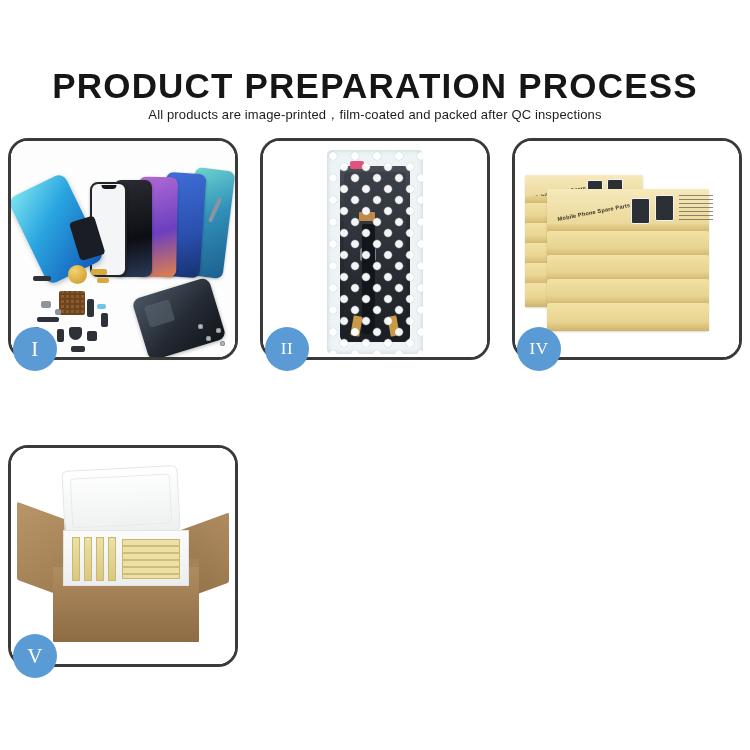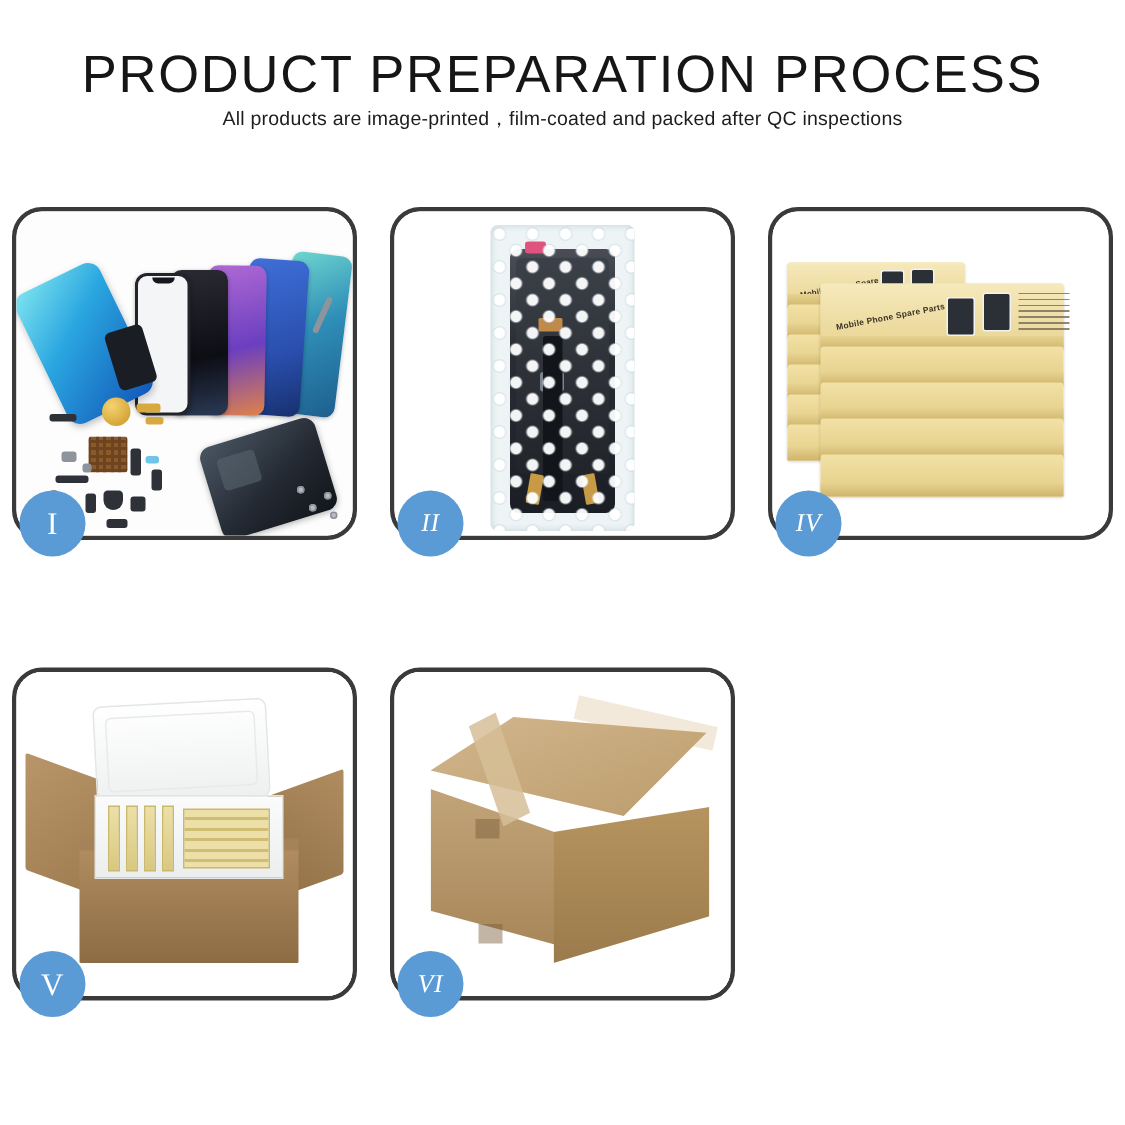--- a/index.html
+++ b/index.html
@@ -18,25 +18,26 @@
     height: 750px;
     background: #ffffff;
   }
 
   
   .header { width: 100%; padding-top: 30px; text-align: center; }
 
   .title {
     font-family: "Liberation Sans", sans-serif;
     font-size: 35px;
-    font-weight: 400;
+    font-weight: 700;
     letter-spacing: 1.2px;
     color: #161616;
     line-height: 1.15;
     white-space: nowrap;
+    margin-top: 36px;
   }
 
   .subtitle {
     margin-top: 0;
     font-family: "Liberation Sans", sans-serif;
     font-size: 13px;
     font-weight: 400;
     letter-spacing: 0.15px;
     color: #1d1d1d;
     white-space: nowrap;
@@ -82,21 +83,21 @@
     background: #5b9bd5;
     color: #ffffff;
     display: flex;
     align-items: center;
     justify-content: center;
     font-family: "Liberation Serif", serif;
     font-size: 21px;
     letter-spacing: 0.5px;
     z-index: 6;
   }
-  .badge.wide { font-size: 17px; font-style: italic; }
+  .badge.wide { font-size: 17px; }
 
   
   .s1 { position: absolute; inset: 0; background: #fdfdfd; }
   .s1 .fan { position: absolute; right: 4px; top: 16px; width: 160px; height: 120px; }
   .s1 .ph {
     position: absolute; bottom: 0; border-radius: 7px;
     box-shadow: 0 1px 3px rgba(0,0,0,.28);
   }
   .s1 .p5 { right: 2px;  width: 40px; height: 108px; transform: rotate(7deg);
             background: linear-gradient(150deg,#6fd6cf,#2f8fb8 45%,#1d5f8e); }
@@ -488,29 +489,15 @@
             <div class="ybox" style="left:20px;"></div>
             <div class="ybox" style="left:32px;"></div>
             <div class="ybox" style="left:44px;"></div>
             <div class="ylay" style="left:58px;width:58px;"></div>
           </div>
         </div>
       </div>
       <div class="badge">V</div>
     </div>
 
-    <div class="panel">
-      <div class="panel-inner">
-        <div class="s6">
-          <div class="tape2"></div>
-          <div class="top"></div>
-          <div class="frontL"></div>
-          <div class="frontR"></div>
-          <div class="tape"></div>
-          <div class="tab" style="left:54px;top:98px;"></div>
-          <div class="tab" style="left:56px;top:168px;"></div>
-        </div>
-      </div>
-      <div class="badge wide">VI</div>
-    </div>
 
   </div>
 </div>
 
 </body></html>

